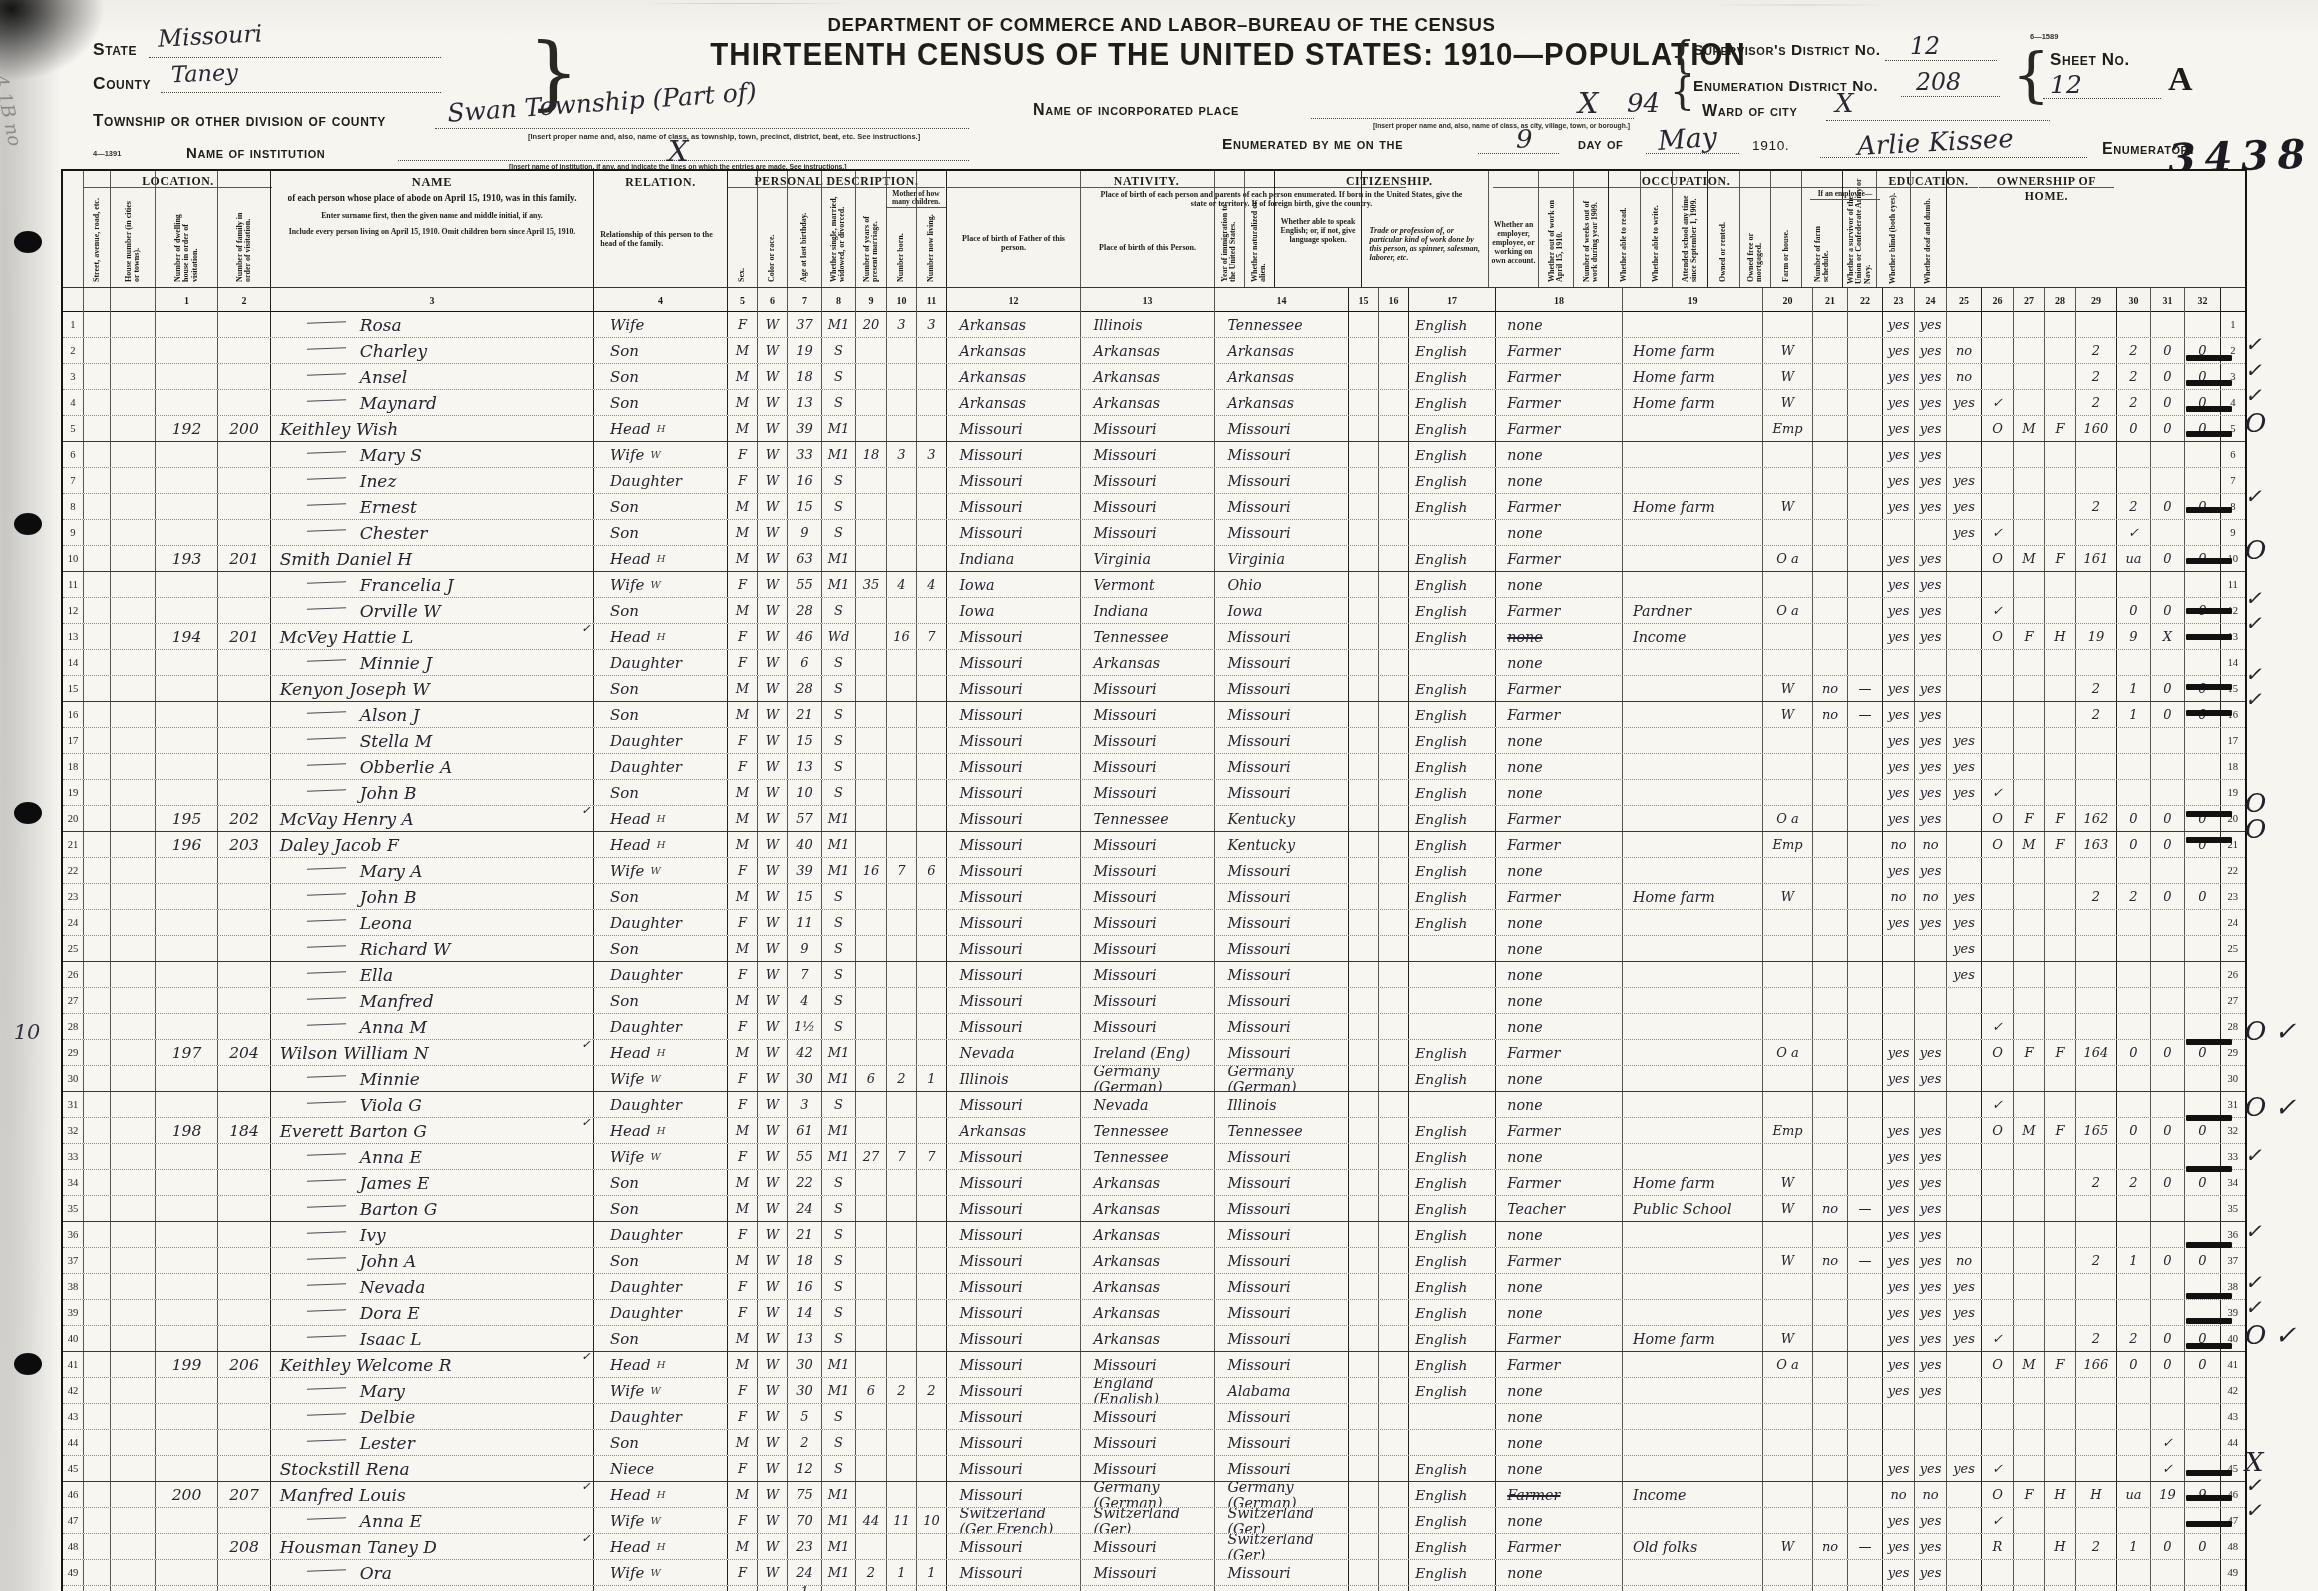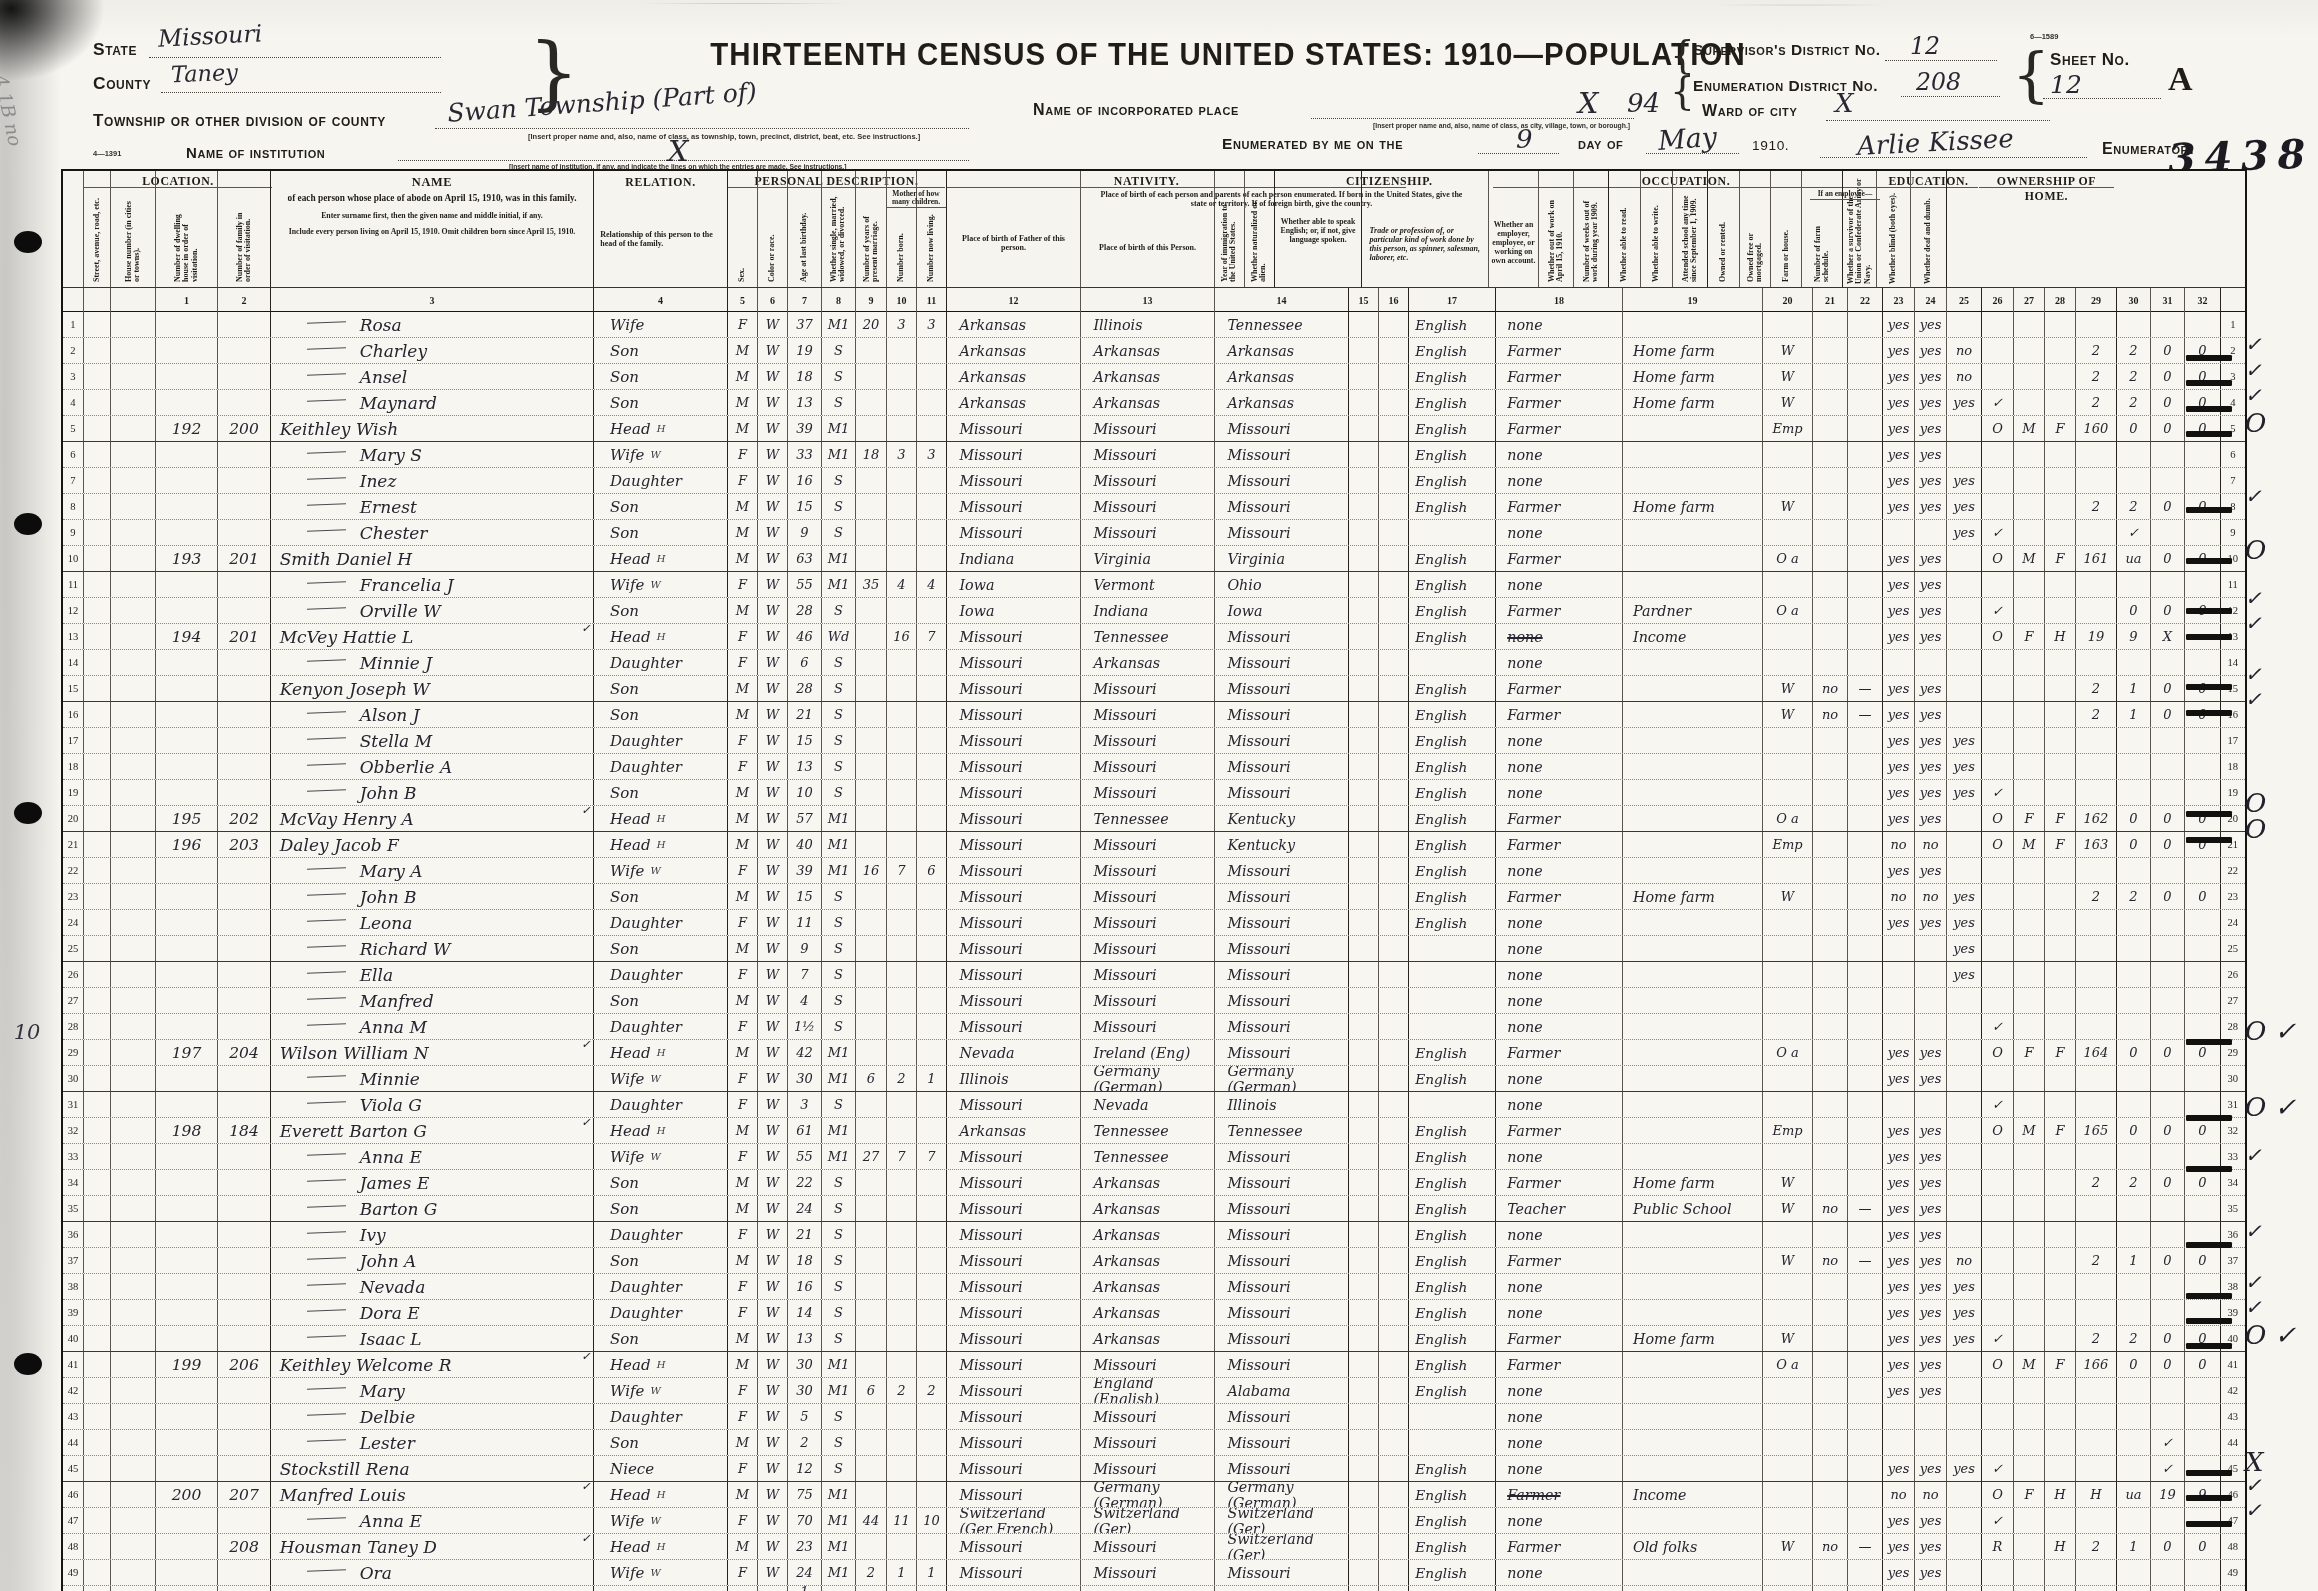--- a/index.html
+++ b/index.html
@@ -95,20 +95,21 @@
   <div class="script" style="left:447px;top:88px;font-size:25px;transform:rotate(-4deg)">Swan Township (Part of)</div>
   <div class="dots" style="left:435px;top:128px;width:534px"></div>
   <div class="fine" style="left:528px;top:132px">[Insert proper name and, also, name of class, as township, town, precinct, district, beat, etc.   See instructions.]</div>
 
   <div class="fine" style="left:93px;top:149px">4—1391</div>
   <div class="lbl sc" style="left:186px;top:144px;font-size:15px">Name of institution</div>
   <div class="dots" style="left:398px;top:160px;width:571px"></div>
   <div class="script" style="left:668px;top:134px;font-size:28.6px">X</div>
   <div class="fine" style="left:509px;top:163px;font-size:6.8px">[Insert name of institution, if any, and indicate the lines on which the entries are made.   See instructions.]</div>
 
+  <div class="lbl" style="left:764px;top:13.7px;width:795px;text-align:center;font-size:18.6px">DEPARTMENT OF COMMERCE AND LABOR–BUREAU OF THE CENSUS</div>
   <div class="lbl" id="title-main" style="left:671px;top:36px;width:981px;text-align:center;font-size:32px;letter-spacing:1.2px">THIRTEENTH CENSUS OF THE UNITED STATES: 1910—POPULATION</div>
 
   <div class="lbl sc" style="left:1033px;top:101px;font-size:16px">Name of incorporated place</div>
   <div class="dots" style="left:1311px;top:118px;width:323px"></div>
   <div class="script" style="left:1578px;top:86px;font-size:28.6px">X</div>
   <div class="fine" style="left:1373px;top:122px;font-size:6.8px">[Insert proper name and, also, name of class, as city, village, town, or borough.]</div>
 
   <div class="script" style="left:1627px;top:88px;font-size:26px">94</div>
   <div class="lbl sc" style="left:1702px;top:102px;font-size:16px">Ward of city</div>
   <div class="script" style="left:1835px;top:88px;font-size:26px">X</div>

